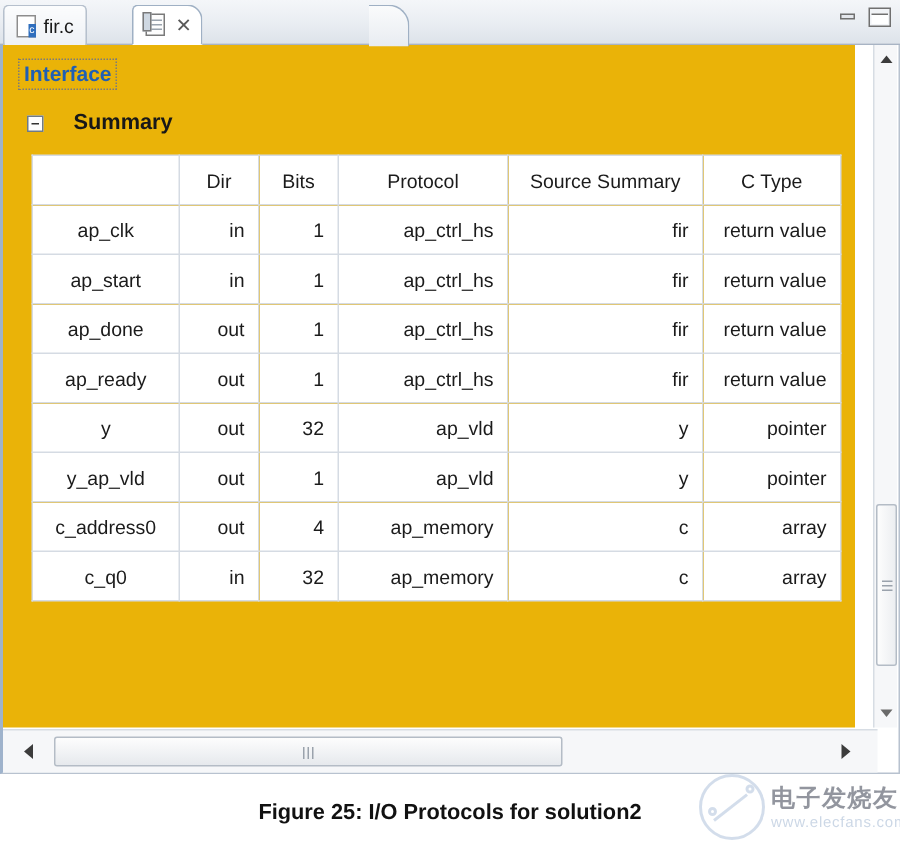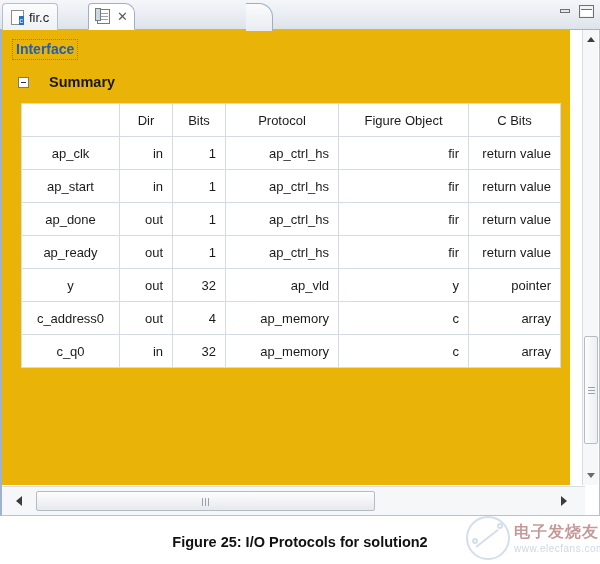--- a/index.html
+++ b/index.html
@@ -393,21 +393,21 @@
     border-radius: 50%;
     box-sizing: border-box;
   }
   .wm-dot.a { left: 6px; top: 26px; }
   .wm-dot.b { left: 31px; top: 11px; }
   .wm-cn {
     position: absolute;
     left: 48px; top: 10px;
     font-size: 16px;
     font-weight: bold;
-    color: #7f1d1d;
+    color: #0f172a;
     letter-spacing: 1px;
     font-family: "DejaVu Sans", sans-serif;
   }
   .wm-url {
     position: absolute;
     left: 48px; top: 31px;
     font-size: 10px;
     color: #8fa8c8;
     letter-spacing: 0.5px;
   }
@@ -456,22 +456,22 @@
             <col class="c3">
             <col class="c4">
             <col class="c5">
         </colgroup>
         <thead>
           <tr>
             <th></th>
             <th>Dir</th>
             <th>Bits</th>
             <th>Protocol</th>
-            <th>Figure Object</th>
-            <th>C Bits</th>
+            <th>Source Summary</th>
+            <th>C Type</th>
           </tr>
         </thead>
         <tbody>
             <tr>
               <td class="name">ap_clk</td>
               <td class="val">in</td>
               <td class="val">1</td>
               <td class="val">ap_ctrl_hs</td>
               <td class="val">fir</td>
               <td class="val">return value</td>
@@ -497,20 +497,28 @@
               <td class="val">out</td>
               <td class="val">1</td>
               <td class="val">ap_ctrl_hs</td>
               <td class="val">fir</td>
               <td class="val">return value</td>
             </tr>
             <tr>
               <td class="name">y</td>
               <td class="val">out</td>
               <td class="val">32</td>
+              <td class="val">ap_vld</td>
+              <td class="val">y</td>
+              <td class="val">pointer</td>
+            </tr>
+            <tr>
+              <td class="name">y_ap_vld</td>
+              <td class="val">out</td>
+              <td class="val">1</td>
               <td class="val">ap_vld</td>
               <td class="val">y</td>
               <td class="val">pointer</td>
             </tr>
             <tr>
               <td class="name">c_address0</td>
               <td class="val">out</td>
               <td class="val">4</td>
               <td class="val">ap_memory</td>
               <td class="val">c</td>

